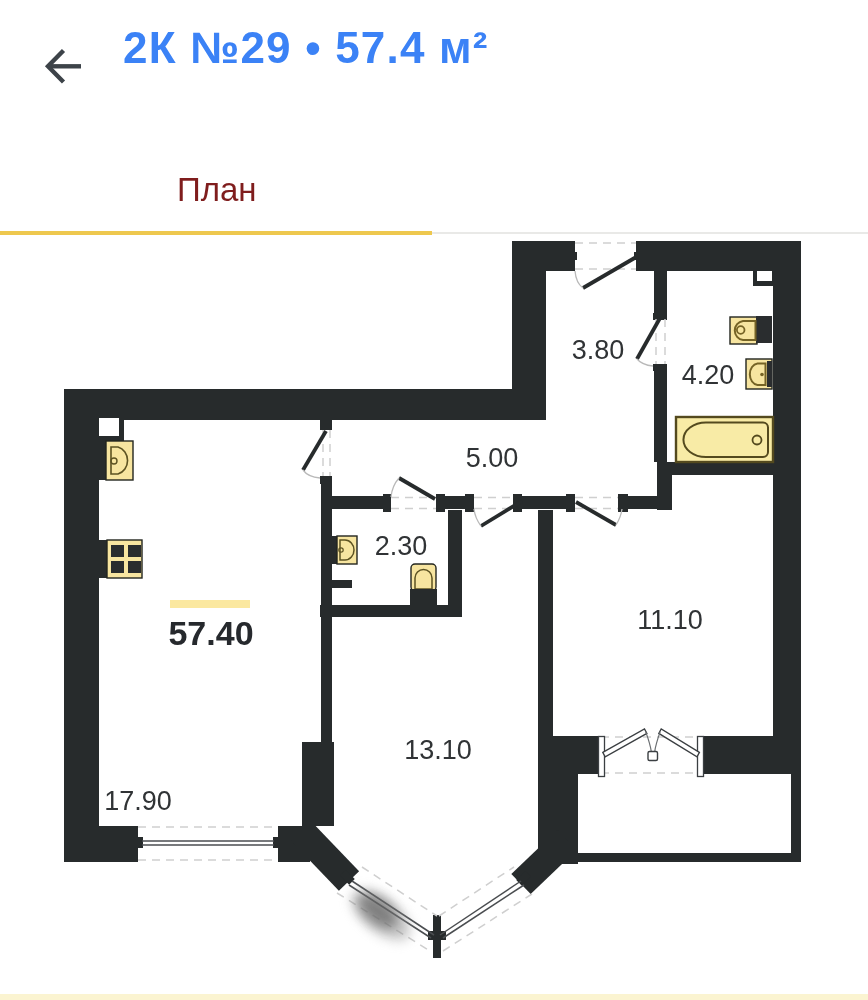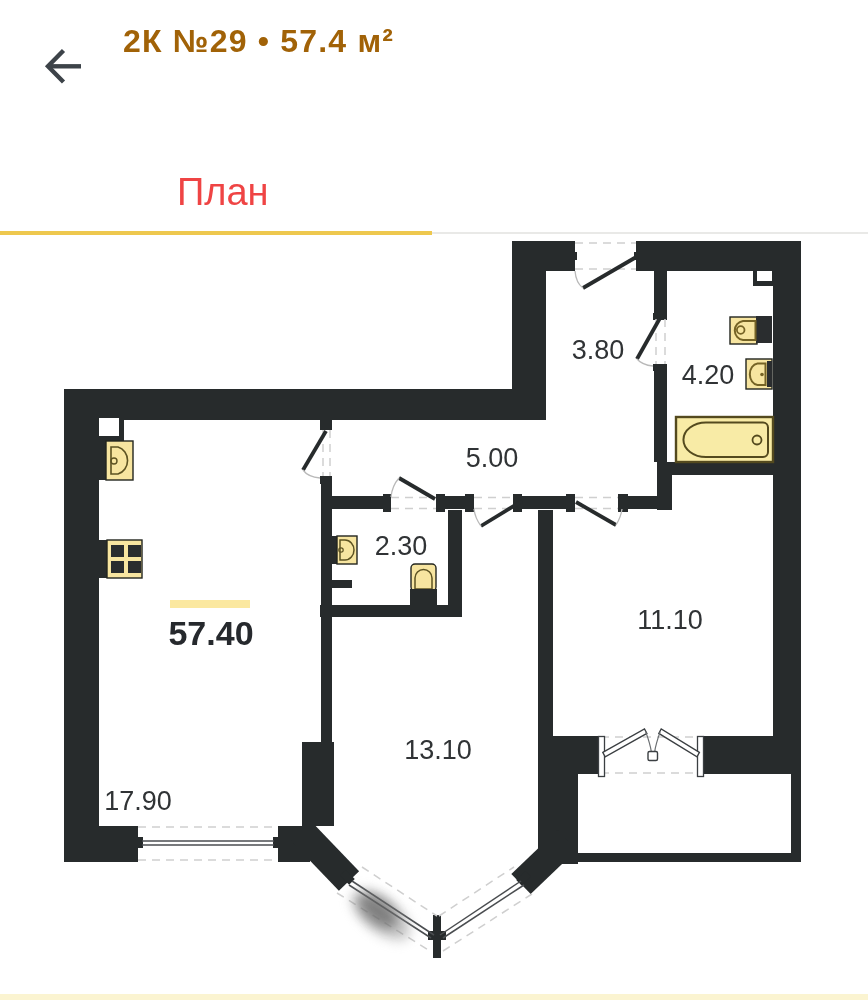--- a/index.html
+++ b/index.html
@@ -1,18 +1,18 @@
 <!DOCTYPE html>
 <html><head>
 <meta charset="utf-8">
 <style>
   html,body{margin:0;padding:0;}
   body{width:868px;height:1000px;background:#ffffff;font-family:"Liberation Sans",sans-serif;position:relative;overflow:hidden;}
-  .title{position:absolute;left:123px;top:23px;font-size:32px;font-weight:bold;color:#a16207;letter-spacing:1.2px;white-space:nowrap;}
-  .tab{position:absolute;left:177px;top:171px;font-size:38px;color:#ef4444;text-align:center;}
+  .title{position:absolute;left:123px;top:23px;font-size:44px;font-weight:bold;color:#3b82f6;letter-spacing:1.2px;white-space:nowrap;}
+  .tab{position:absolute;left:177px;top:171px;font-size:33px;color:#7f1d1d;text-align:center;}
   .tabline{position:absolute;left:0;top:231px;width:432px;height:4px;background:#eec84e;}
   .grayline{position:absolute;left:432px;top:232px;width:436px;height:2px;background:#e9e9e7;}
   .bottombar{position:absolute;left:0;top:994px;width:868px;height:6px;background:#fbf4d1;}
   svg{position:absolute;left:0;top:0;}
 </style>
 </head>
 <body>
   <div class="title">2К №29 • 57.4 м²</div>
   <div class="tab">План</div>
   <div class="tabline"></div>

